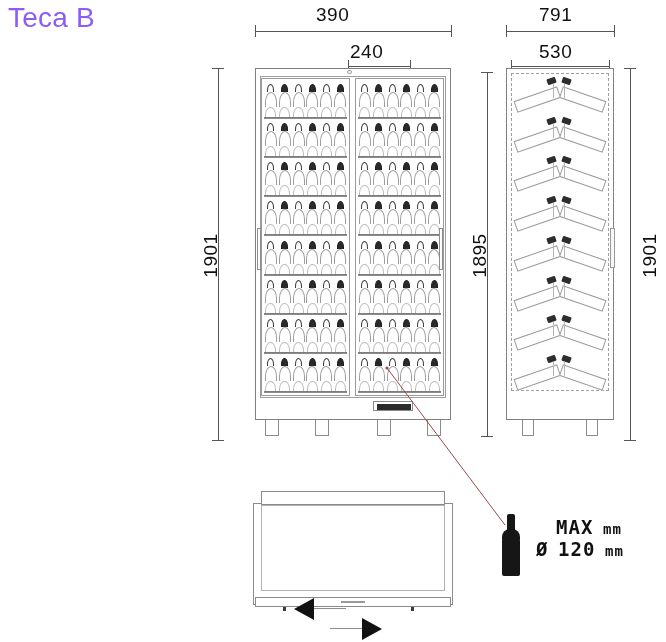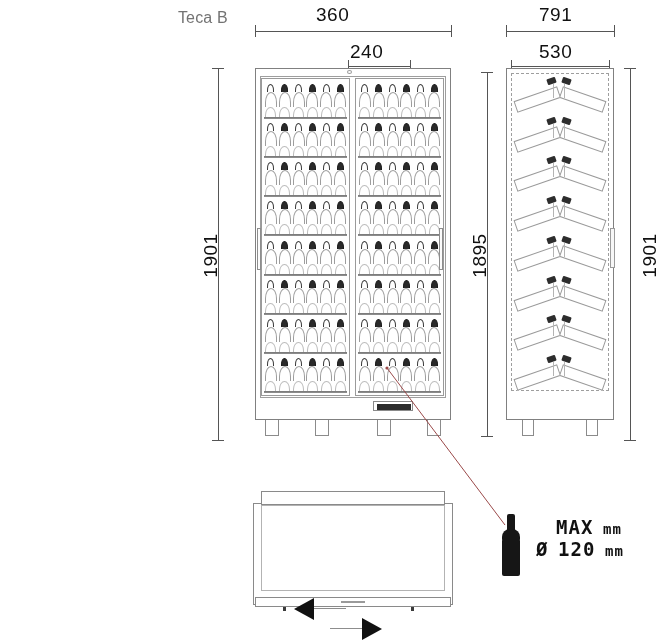--- a/index.html
+++ b/index.html
@@ -4,21 +4,21 @@
 <style>
   html,body{margin:0;padding:0;background:#ffffff;}
   body{
     width:666px;height:642px;position:relative;overflow:hidden;
     font-family:"Liberation Sans", sans-serif;color:#1a1a1a;
   }
   .abs{position:absolute;}
 
   
   #title-block{left:8px;top:4px;width:220px;}
-  #title-block .line{font-size:16px;line-height:28px;letter-spacing:.2px;color:#737373;text-align:right;}
+  #title-block .line{font-size:28px;line-height:28px;letter-spacing:.2px;color:#8b5cf6;}
 
   
   .dimtext{font-size:19px;line-height:19px;color:#111;letter-spacing:.5px;white-space:nowrap;}
   .dimtext.vert{transform:rotate(-90deg);transform-origin:50% 50%;}
   .dimline{background:#555;height:1px;}
   .dimtick{background:#555;width:1px;}
   .dimline-v{background:#555;width:1px;}
   .dimtick-h{background:#555;height:1px;}
 
   
@@ -91,21 +91,21 @@
 
   #leader{left:0;top:0;}
 </style>
 </head>
 <body>
 
 <div class="abs" id="title-block">
   <div class="line">Teca B</div>
 </div>
 
-<div class="abs dimtext" style="left:316px;top:5px;">360</div>
+<div class="abs dimtext" style="left:316px;top:5px;">390</div>
 <div class="abs dimline" style="left:255px;top:31px;width:196px;"></div>
 <div class="abs dimtick" style="left:255px;top:25px;height:12px;"></div>
 <div class="abs dimtick" style="left:451px;top:25px;height:12px;"></div>
 
 <div class="abs dimtext" style="left:350px;top:42px;">240</div>
 <div class="abs dimline" style="left:348px;top:66px;width:62px;"></div>
 <div class="abs dimtick" style="left:348px;top:60px;height:12px;"></div>
 <div class="abs dimtick" style="left:410px;top:60px;height:12px;"></div>
 
 <div class="abs dimtext" style="left:539px;top:5px;">791</div>

